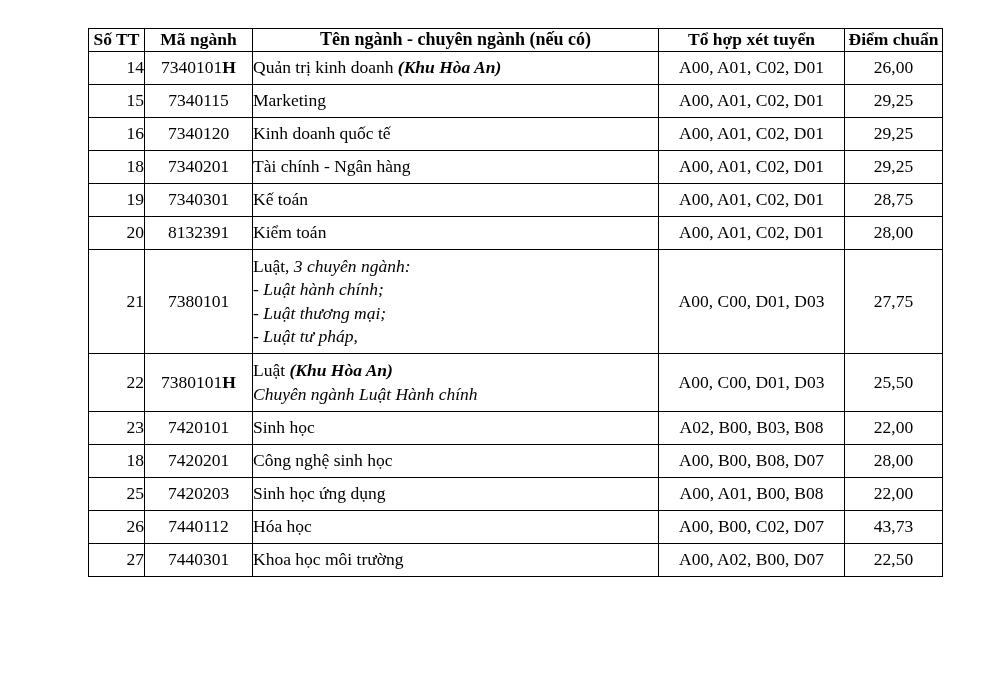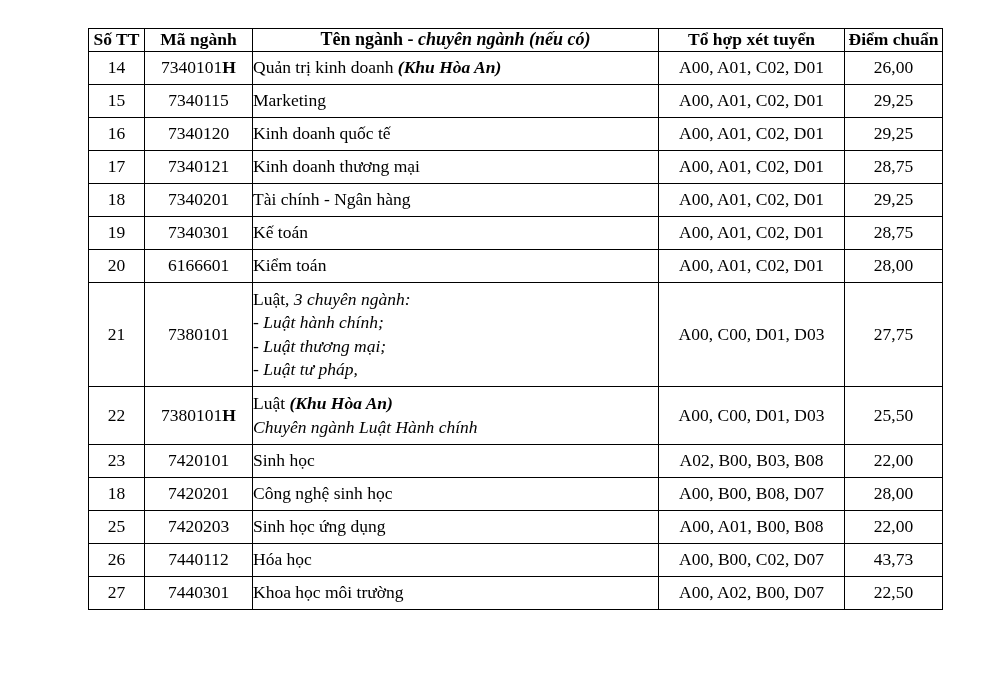--- a/index.html
+++ b/index.html
@@ -45,28 +45,27 @@
     font-weight: bold;
     text-align: center;
     font-size: 18px;
     padding: 6px 4px;
     line-height: 1.18;
   }
   thead th.th-name {
     font-size: 18px;
   }
   thead th .ital {
-    font-style: italic;
     font-weight: bold;
   }
   tbody td {
     height: 32px;
   }
   td.stt {
-    text-align: center;
+    text-align: right;
     font-size: 17.5px;
     margin-top: 24px;
   }
   td.code {
     text-align: center;
     font-size: 17.5px;
   }
   td.code .bold-suffix {
     font-weight: bold;
   }
@@ -139,43 +138,36 @@
           <td class="score">29,25</td>
         </tr>
         <tr>
           <td class="stt">16</td>
           <td class="code"><span>7340120</span></td>
           <td class="name"><span>Kinh doanh quốc tế</span></td>
           <td class="combo">A00, A01, C02, D01</td>
           <td class="score">29,25</td>
         </tr>
         <tr>
-          <td class="stt">17</td>
-          <td class="code"><span>7340121</span></td>
-          <td class="name"><span>Kinh doanh thương mại</span></td>
-          <td class="combo">A00, A01, C02, D01</td>
-          <td class="score">28,75</td>
-        </tr>
-        <tr>
           <td class="stt">18</td>
           <td class="code"><span>7340201</span></td>
           <td class="name"><span>Tài chính - Ngân hàng</span></td>
           <td class="combo">A00, A01, C02, D01</td>
           <td class="score">29,25</td>
         </tr>
         <tr>
           <td class="stt">19</td>
           <td class="code"><span>7340301</span></td>
           <td class="name"><span>Kế toán</span></td>
           <td class="combo">A00, A01, C02, D01</td>
           <td class="score">28,75</td>
         </tr>
         <tr>
           <td class="stt">20</td>
-          <td class="code"><span>6166601</span></td>
+          <td class="code"><span>8132391</span></td>
           <td class="name"><span>Kiểm toán</span></td>
           <td class="combo">A00, A01, C02, D01</td>
           <td class="score">28,00</td>
         </tr>
         <tr>
           <td class="stt">21</td>
           <td class="code"><span>7380101</span></td>
           <td class="name tall">
             <span class="multiline">
               <span class="ln"><span>Luật, </span><span class="it">3 chuyên ngành:</span></span>

